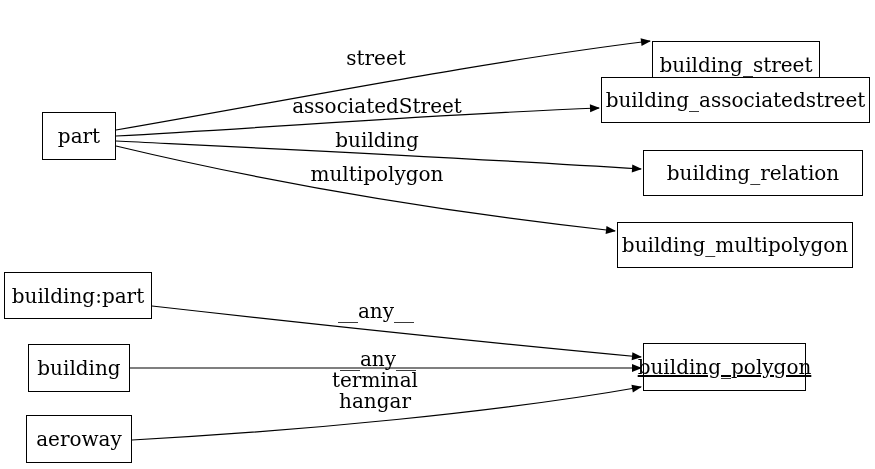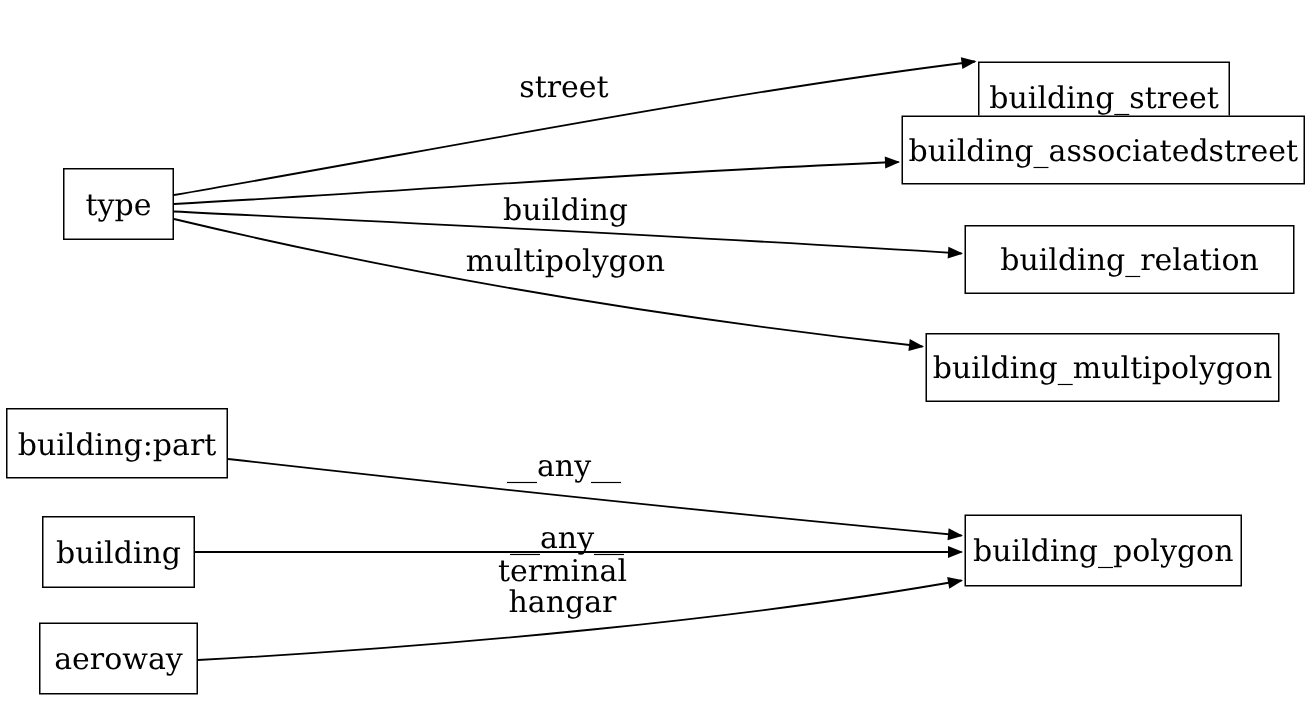--- a/index.html
+++ b/index.html
@@ -62,40 +62,41 @@
     </defs>
     <path class="edge" d="M 116,130 C 290,100 480,62 650,41" marker-end="url(#arrow)"></path>
     <path class="edge" d="M 116,136 C 280,127 440,114 599,108" marker-end="url(#arrow)"></path>
     <path class="edge" d="M 116,141 C 300,150 470,158 641,169" marker-end="url(#arrow)"></path>
     <path class="edge" d="M 116,146 C 300,190 480,216 615,231" marker-end="url(#arrow)"></path>
     <path class="edge" d="M 152,306 C 320,325 480,342 641,357" marker-end="url(#arrow)"></path>
     <path class="edge" d="M 130,368 C 300,368 470,368 641,368" marker-end="url(#arrow)"></path>
     <path class="edge" d="M 132,440 C 300,431 500,412 641,387" marker-end="url(#arrow)"></path>
   </svg>
 
-  <div class="node" style="left:42px;  top:112px; width:74px;  height:48px;">type</div>
+  <div class="node" style="left:42px;  top:112px; width:74px;  height:48px;">part</div>
 
   <div class="node" style="left:652px; top:5px;   width:168px; height:47px;margin-top:36px;">building_street</div>
 
   <div class="node" style="left:601px; top:77px;  width:269px; height:46px;">building_associatedstreet</div>
 
   <div class="node" style="left:643px; top:150px; width:220px; height:46px;">building_relation</div>
 
   <div class="node" style="left:617px; top:222px; width:236px; height:46px;">building_multipolygon</div>
 
   <div class="node" style="left:4px;   top:272px; width:148px; height:47px;">building:part</div>
 
   <div class="node" style="left:28px;  top:344px; width:102px; height:48px;">building</div>
 
   <div class="node" style="left:26px;  top:415px; width:106px; height:48px;">aeroway</div>
 
-  <div class="node" style="left:643px; top:343px; width:185px; height:48px;">building_polygon</div>
+  <div class="node" style="left:643px; top:343px; width:163px; height:48px;text-decoration:underline;">building_polygon</div>
 
   <div class="edge-label" style="left:376px; top:58px;">street</div>
 
+  <div class="edge-label" style="left:377px; top:106px;">associatedStreet</div>
 
   <div class="edge-label" style="left:377px; top:140px;">building</div>
 
   <div class="edge-label" style="left:377px; top:174px;">multipolygon</div>
 
   <div class="edge-label" style="left:376px; top:311px;">__any__</div>
 
   <div class="edge-label" style="left:378px; top:359px;">__any__</div>
 
   <div class="edge-label" style="left:375px; top:391px;">terminal

